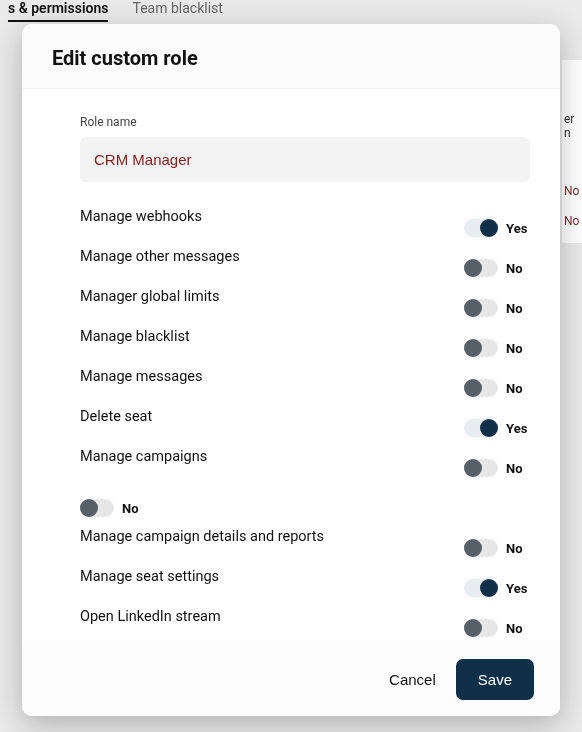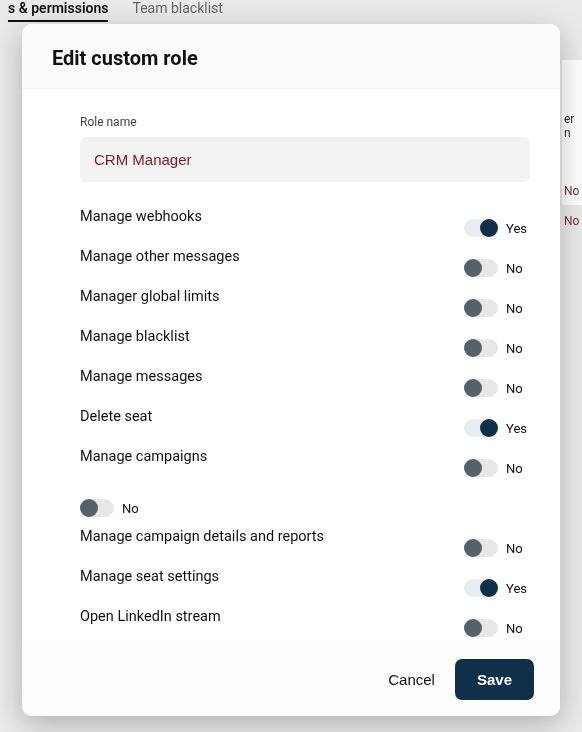--- a/index.html
+++ b/index.html
@@ -32,21 +32,21 @@
       color: #111;
       border-bottom: 2px solid #111;
       padding-bottom: 4px;
       text-align: right;
     }
     .bg-right {
       position: absolute;
       right: 0;
       top: 60px;
       width: 20px;
-      height: 145px;
+      height: 183px;
       background: #fff;
       font-size: 12px;
       color: #333;
       padding: 4px 2px;
     }
     .bg-r1 { padding-top: 48px; color:#333; font-size:12px; }
     .bg-r2 { padding-top: 44px; color:#7a3030; font-size:12px; }
     .bg-r3 { padding-top: 16px; color:#7a3030; font-size:12px; }
 
     .modal {
@@ -136,20 +136,21 @@
       position: absolute;
       top: 0;
       left: 0;
     }
     .on .toggle { background: #e7eef2; }
     .on .knob { background: #10304a; left: auto; right: 0; }
     .toggle-text {
       font-size: 13px;
       color: #111;
       width: 24px;
+      font-weight: bold;
     }
     .modal-footer {
       padding: 16px 26px;
       display: flex;
       justify-content: flex-end;
       align-items: center;
       gap: 20px;
       background: #fdfdfd;
     }
     .btn-cancel {
@@ -157,21 +158,21 @@
       border: none;
       font-size: 15px;
       color: #111;
       cursor: pointer;
     }
     .btn-save {
       background: #10304a;
       border: none;
       color: #fff;
       font-size: 15px;
-      font-weight: 700;
+      font-weight: 400;
       padding: 12px 22px;
       border-radius: 7px;
       cursor: pointer;
     }
   </style>
 </head>
 <body>
 
 <div class="background-page">
   <div class="bg-tabs">

